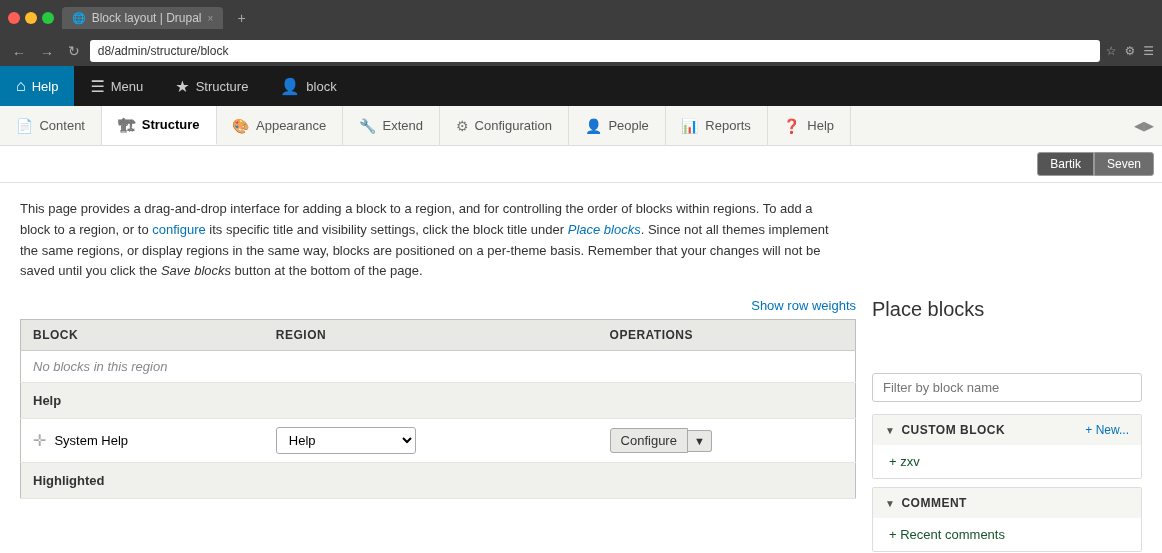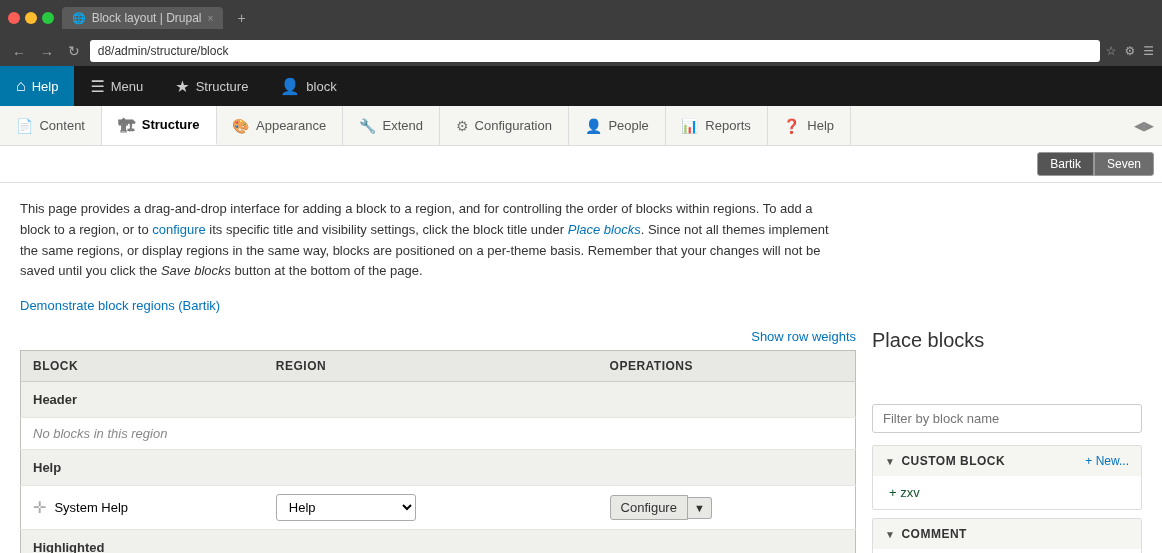--- a/index.html
+++ b/index.html
@@ -400,42 +400,38 @@
 
 <div class="theme-tabs">
   <div class="theme-tab active">Bartik</div>
   <div class="theme-tab">Seven</div>
 </div>
 
 <div class="main-content">
   <p class="intro-text">
     This page provides a drag-and-drop interface for adding a block to a region, and for controlling the order of blocks within regions. To add a block to a region, or to <a>configure</a> its specific title and visibility settings, click the block title under <a class="italic-link">Place blocks</a>. Since not all themes implement the same regions, or display regions in the same way, blocks are positioned on a per-theme basis. Remember that your changes will not be saved until you click the <em>Save blocks</em> button at the bottom of the page.
   </p>
-  <a class="demo-link">Demonstrate block regions (Bartik)</a>
 
   <div class="content-with-sidebar">
 
     <div class="table-area">
       <div class="show-row-weights">
         <a>Show row weights</a>
       </div>
 
       <table class="block-table">
         <thead>
           <tr>
             <th>BLOCK</th>
             <th>REGION</th>
             <th>OPERATIONS</th>
           </tr>
         </thead>
         <tbody>
 
-          <tr class="section-header">
-            <td colspan="3">Header</td>
-          </tr>
           <tr class="no-blocks-row">
             <td colspan="3">No blocks in this region</td>
           </tr>
 
           <tr class="section-header">
             <td colspan="3">Help</td>
           </tr>
           <tr>
             <td>
               <div class="block-name-cell">

